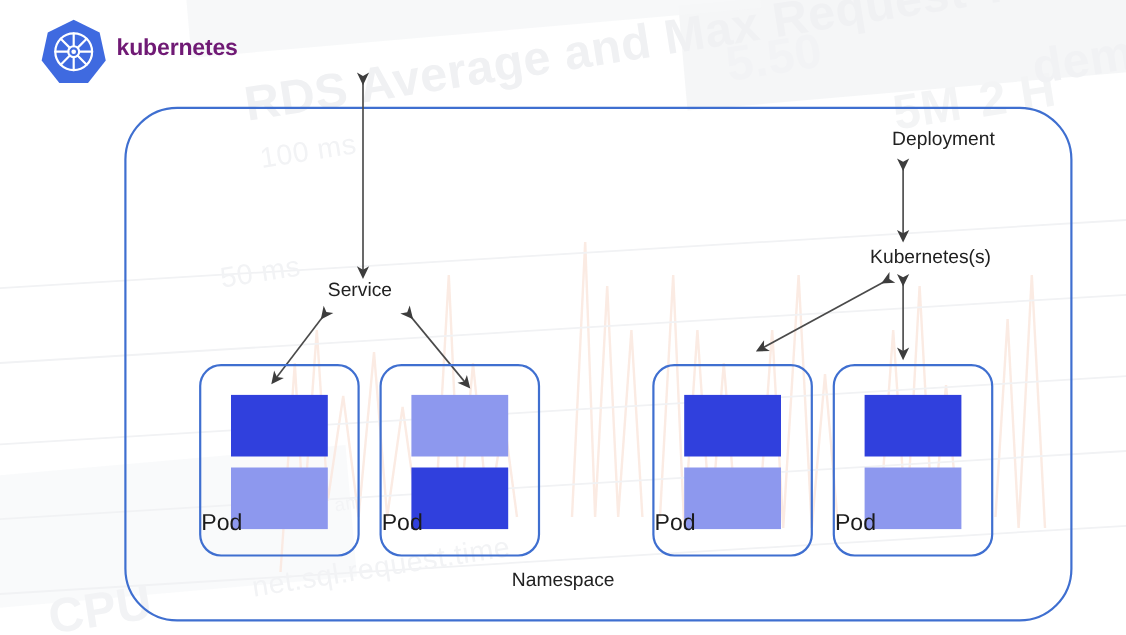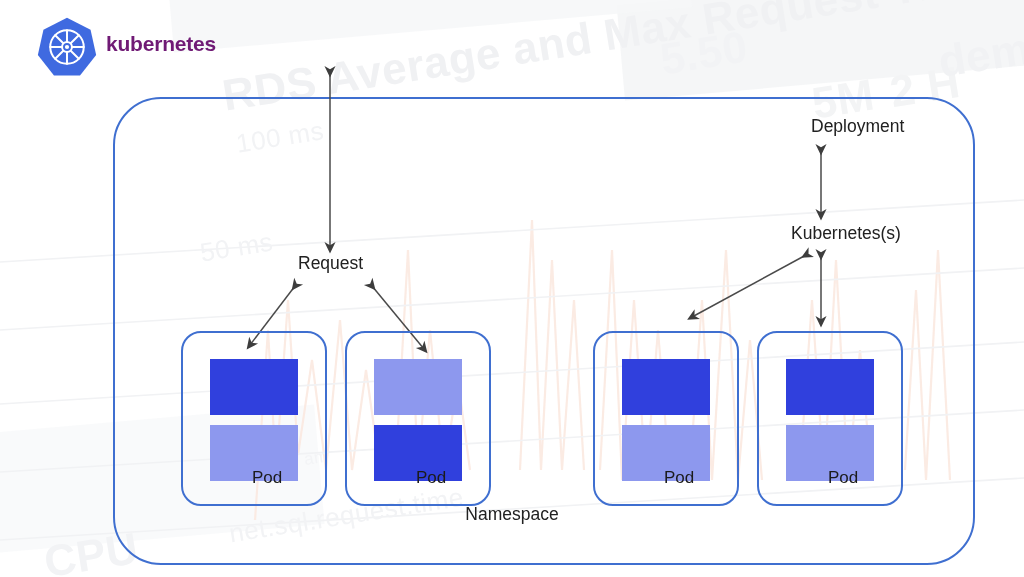--- a/index.html
+++ b/index.html
@@ -47,21 +47,21 @@
   
   .namespace-box{
     position:absolute;left:113px;top:97px;
     width:862px;height:468px;
     border:2.6px solid #3f6fd0;
     border-radius:48px;
     box-sizing:border-box;
     background:transparent;
   }
   .namespace-label{
-    position:absolute;left:0;top:504px;width:1024px;text-align:center;
+    position:absolute;left:0;top:517px;width:1024px;text-align:center;
     font-size:17.5px;color:#212121;
   }
 
   
   .node-label{
     position:absolute;font-size:17.5px;color:#212121;white-space:nowrap;
   }
   .lbl-service{left:298px;top:253px;}
   .lbl-deployment{left:789px;top:116px;margin-left:22px;}
   .lbl-replicaset{left:791px;top:223px;}
@@ -71,22 +71,22 @@
     position:absolute;width:146px;height:175px;
     border:2.4px solid #3f6fd0;border-radius:20px;
     box-sizing:border-box;background:transparent;
   }
   .pod .bar{position:absolute;left:50%;transform:translateX(-50%);width:88px;height:56px;}
   .pod .bar.top{top:26px;}
   .pod .bar.bottom{top:92px;}
   .bar.dark{background:#3040dd;}
   .bar.light{background:#8d98ee;}
   .pod .pod-label{
-    position:absolute;left:0;right:0;bottom:16px;text-align:center;
-    font-size:17px;color:#1b1b1b;margin-left:26px;
+    position:absolute;left:0;right:0;bottom:16px;text-align:left;
+    font-size:21px;color:#1b1b1b;
   }
   #pod-1{left:181px;top:331px;}
   #pod-2{left:345px;top:331px;}
   #pod-3{left:593px;top:331px;}
   #pod-4{left:757px;top:331px;}
 
   
   .arrows{position:absolute;left:0;top:0;width:1024px;height:577px;pointer-events:none;}
 </style>
 </head>
@@ -170,21 +170,21 @@
       <line x1="372" y1="286" x2="424" y2="349"></line>
 
       <line x1="821" y1="150" x2="821" y2="215"></line>
 
       <line x1="806" y1="255" x2="692" y2="317"></line>
 
       <line x1="821" y1="255" x2="821" y2="322"></line>
     </g>
   </svg>
 
-  <div class="node-label lbl-service">Request</div>
+  <div class="node-label lbl-service">Service</div>
   <div class="node-label lbl-deployment">Deployment</div>
   <div class="node-label lbl-replicaset">Kubernetes(s)</div>
 
   <div class="pod" id="pod-1">
     <div class="bar top dark"></div>
     <div class="bar bottom light"></div>
     <div class="pod-label">Pod</div>
   </div>
 
   <div class="pod" id="pod-2">

